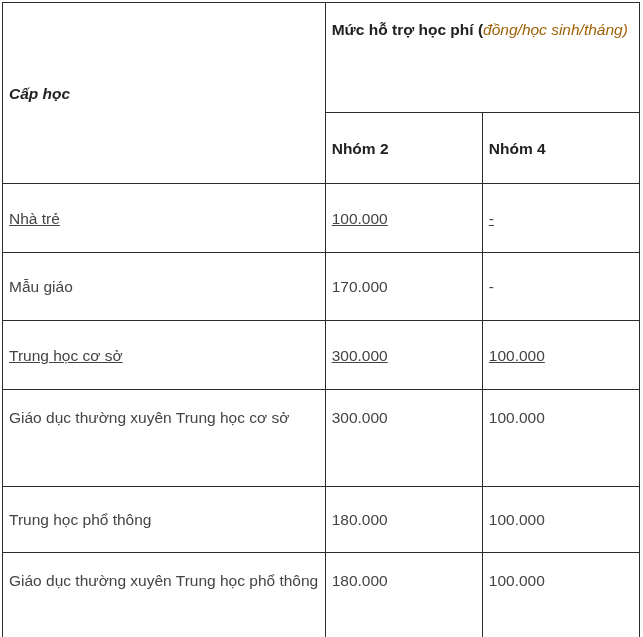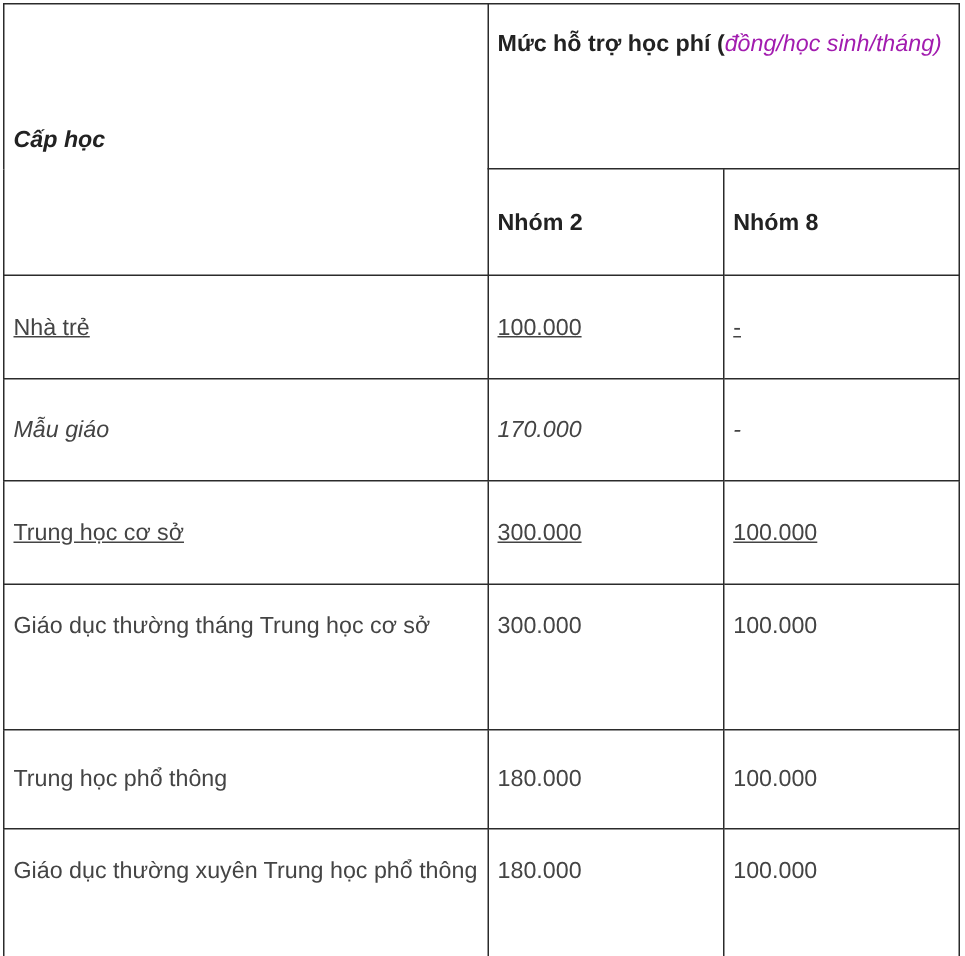--- a/index.html
+++ b/index.html
@@ -21,25 +21,25 @@
       line-height: 25px;
     }
     th { font-weight: bold; color: #222222; }
     .col1 { width: 308px; }
     .col2 { width: 150px; }
     .col3 { width: 150px; }
     .hdr-main { height: 95px; vertical-align: top; padding-top: 14px; }
     .hdr-left { vertical-align: middle; font-style: italic; }
     .hdr-sub { height: 70px; }
     .r1 { height: 69px; text-decoration: underline; }
-    .r2 { height: 68px; font-style: italic; }
+    .r2 { height: 68px; }
     .r3 { height: 97px; }
     .r4 { height: 66px; }
     .r5 { height: 95px; }
-    .unit { font-style: italic; font-weight: normal; color: #a21caf; }
+    .unit { font-style: italic; font-weight: normal; color: #a16207; }
     td.body { vertical-align: top; padding-top: 15px; }
   </style>
 </head>
 <body>
 
 <div class="wrap">
   <table>
     <colgroup>
       <col class="col1">
         <col class="col2">
@@ -49,39 +49,39 @@
         <tr>
       <th rowspan="2" class="hdr-left">
         <span>Cấp học</span>
       </th>
       <th colspan="2" class="hdr-main">
         <span>Mức hỗ trợ học phí (</span><span class="unit">đồng/học sinh/tháng)</span>
       </th>
     </tr>
     <tr>
       <th class="hdr-sub">Nhóm 2</th>
-      <th class="hdr-sub">Nhóm 8</th>
+      <th class="hdr-sub">Nhóm 4</th>
     </tr>
     <tr class="r1">
       <td>Nhà trẻ</td>
       <td>100.000</td>
       <td>-</td>
     </tr>
     <tr class="r2">
       <td>Mẫu giáo</td>
       <td>170.000</td>
       <td>-</td>
     </tr>
     <tr class="r1">
       <td>Trung học cơ sở</td>
       <td>300.000</td>
       <td>100.000</td>
     </tr>
     <tr class="r3">
-      <td class="body">Giáo dục thường tháng Trung học cơ sở</td>
+      <td class="body">Giáo dục thường xuyên Trung học cơ sở</td>
       <td class="body">300.000</td>
       <td class="body">100.000</td>
     </tr>
     <tr class="r4">
       <td>Trung học phổ thông</td>
       <td>180.000</td>
       <td>100.000</td>
     </tr>
     <tr class="r5">
       <td class="body">Giáo dục thường xuyên Trung học phổ thông</td>

